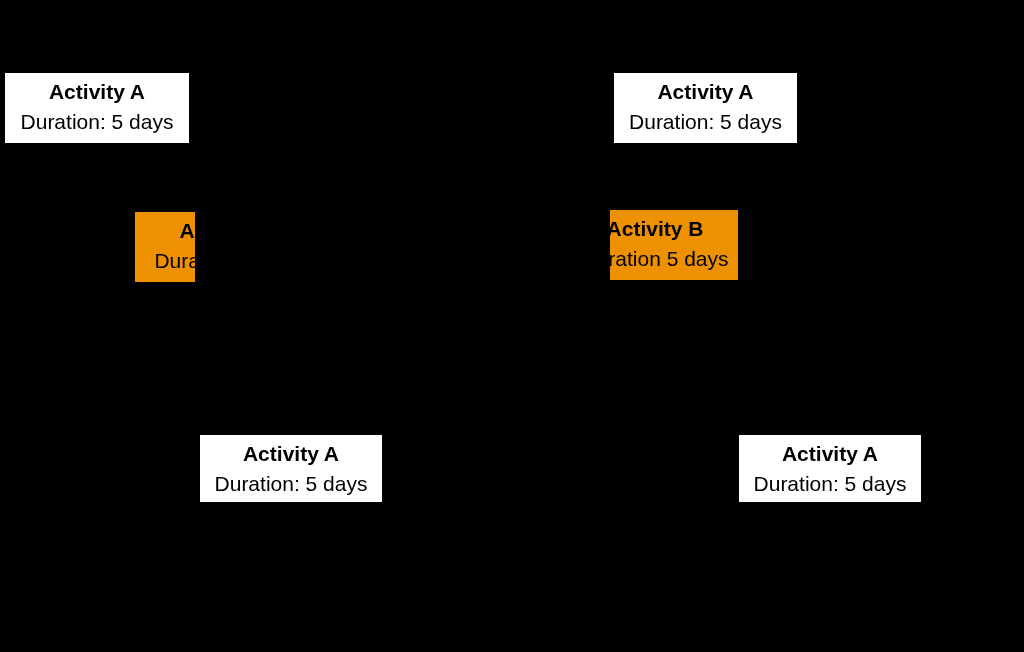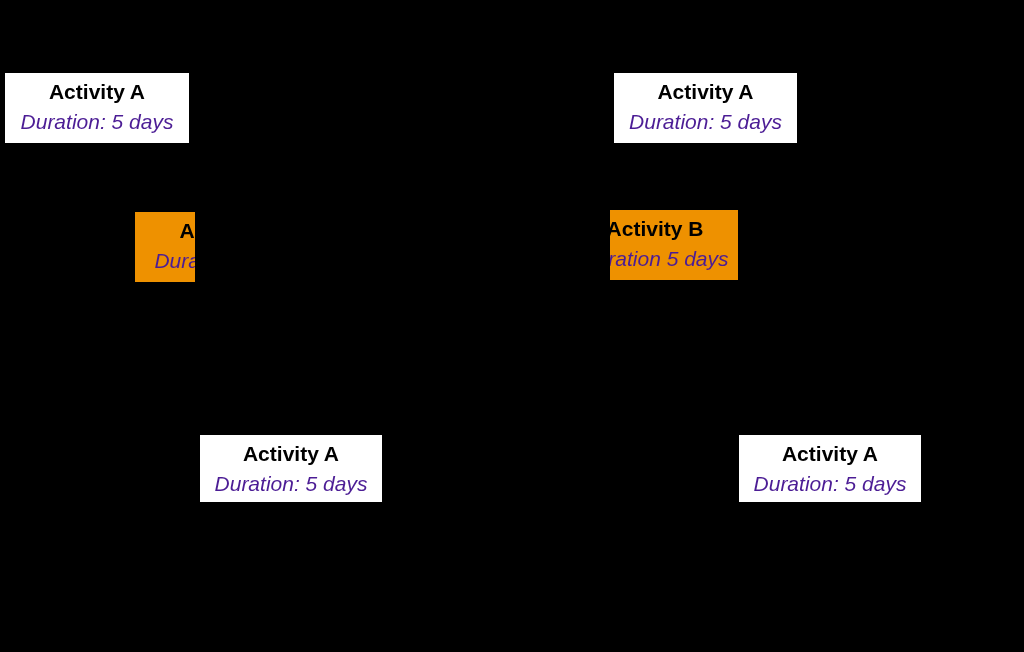--- a/index.html
+++ b/index.html
@@ -38,23 +38,22 @@
     font-weight: bold;
     font-size: 21px;
     line-height: 30px;
     color: #000000;
     display: block;
   }
   .node-duration {
     font-weight: normal;
     font-size: 21px;
     line-height: 30px;
-    color: #4c1d95;
+    color: #000000;
     display: block;
-    font-style: italic;
   }
 
   
   .node.white {
     background: #ffffff;
     border: 1px solid #000000;
   }
   .node.white .node-inner {
     left: 0;
     width: 100%;

